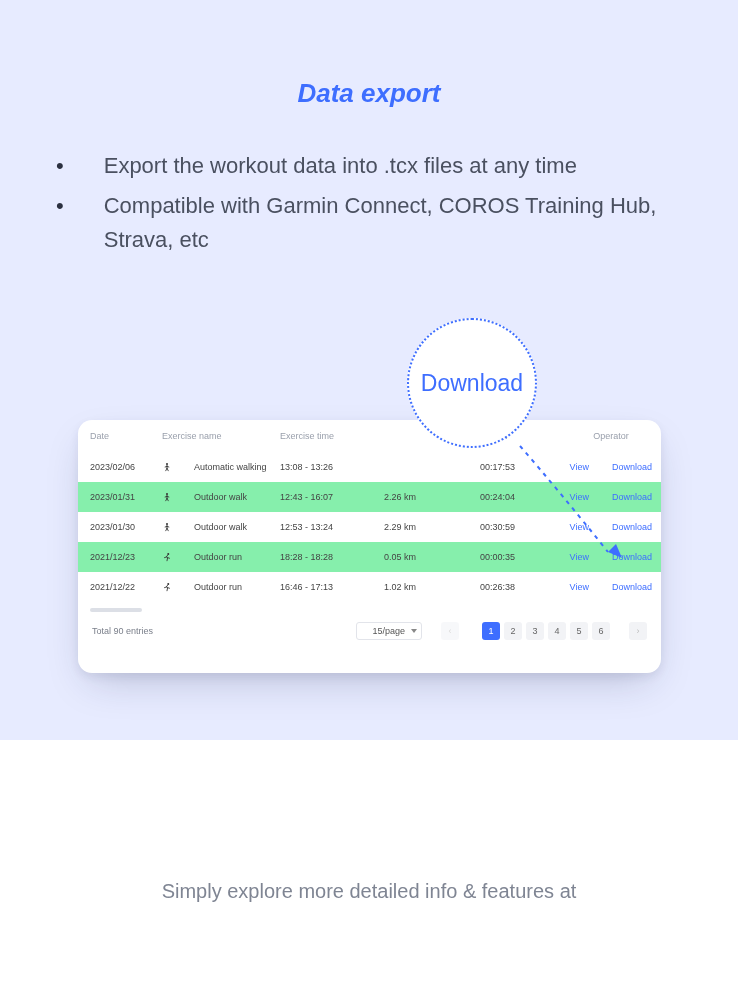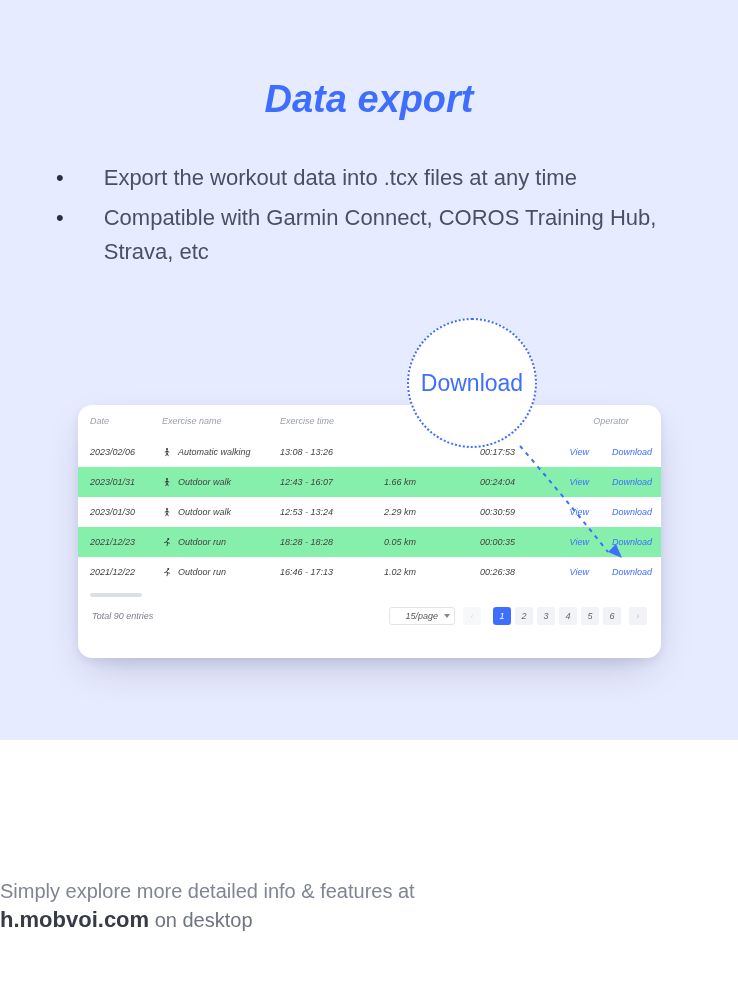--- a/index.html
+++ b/index.html
@@ -16,21 +16,21 @@
     width: 100%;
     height: 740px;
     padding-top: 78px;
     position: relative;
   }
   .title {
     text-align: center;
     color: #3e6eff;
     font-style: italic;
     font-weight: 700;
-    font-size: 38px;
+    font-size: 26px;
     margin-bottom: 40px;
   }
   .bullets {
     padding-left: 56px;
     padding-right: 40px;
   }
   .bullet-line {
     display: flex;
     align-items: flex-start;
     color: #4a5060;
@@ -71,30 +71,29 @@
     left: 500px;
     width: 130px;
     height: 130px;
     z-index: 4;
     pointer-events: none;
   }
 
   .panel {
     position: absolute;
     left: 78px;
-    top: 405px;
+    top: 420px;
     width: 583px;
     height: 253px;
     background: #ffffff;
     border-radius: 14px;
     box-shadow: 0 16px 40px -12px rgba(32,40,80,0.25), 0 4px 10px rgba(32,40,80,0.08);
     overflow: hidden;
     font-size: 9px;
     color: #555;
-    font-style: italic;
   }
   .thead, .trow {
     display: grid;
     grid-template-columns: 72px 118px 104px 96px 86px 90px;
     align-items: center;
     padding: 0 10px 0 12px;
   }
   .thead {
     height: 32px;
     color: #9aa0ac;
@@ -102,41 +101,41 @@
   }
   .thead .op-head { text-align: center; }
   .trow {
     height: 30px;
     color: #444;
     font-size: 9px;
   }
   .trow.alt { background: #86efac; }
   .cell { white-space: nowrap; overflow: hidden; text-overflow: ellipsis; }
   .cell.date { color:#444; }
-  .ex-cell { display: flex; align-items: center; gap: 6px; }
+  .ex-cell { display: flex; align-items: center; gap: 22px; }
   .ex-icon { width: 10px; height: 10px; display:inline-flex; align-items:center; justify-content:center; }
   .dist, .dur { color:#444; }
   .ops { display: flex; gap: 23px; justify-content: flex-end; padding-right: 4px;}
   .ops a { color: #3e6eff; font-size: 9px; cursor: pointer; white-space: nowrap; }
   .scroll-strip {
     height: 4px;
     margin: 6px 12px 0 12px;
     position: relative;
   }
   .scroll-thumb {
     position:absolute; left:0; top:0; height:4px; width:52px; background:#dcdfe6; border-radius:2px;
   }
 
   .pager {
     display: flex;
     align-items: center;
     padding: 10px 14px 0 14px;
     font-size: 9px;
     color: #7a7f8a;
-    gap: 8px;
+    gap: 19px;
   }
   .pager .spacer { flex: 1; }
   .pp-select {
     border: 1px solid #e2e4ea;
     border-radius: 3px;
     padding: 3px 16px 3px 15px;
     font-size: 9px;
     color:#555;
     position: relative;
     background:#fff;
@@ -154,21 +153,21 @@
     color:#666;
     font-size:9px;
     cursor:pointer;
   }
   .pg-btn.arrow { color:#bbb; }
   .pg-btn.active { background:#3e6eff; color:#fff; }
   .pg-disabled { opacity:.55; }
 
   .lower {
     padding-top: 140px;
-    text-align: left;
+    text-align: center;
   }
   .lower-top {
     color: #7f8593;
     font-size: 20px;
   }
   .lower-bottom {
     margin-top: 4px;
     color: #6e7480;
     font-size: 20px;
   }
@@ -238,21 +237,21 @@
           <div class="cell ex-cell">
             <span class="ex-icon">
               <svg viewBox="0 0 16 16" width="10" height="10">
                 <circle cx="8" cy="3" r="1.6" fill="#333"></circle>
                 <path d="M8 5 L8 10 M8 10 L6 14 M8 10 L10 14 M8 7 L5 8 M8 7 L11 8" stroke="#333" stroke-width="1.4" fill="none" stroke-linecap="round"></path>
               </svg>
             </span>
             <span>Outdoor walk</span>
           </div>
           <div class="cell">12:43 - 16:07</div>
-          <div class="cell dist">1.66 km</div>
+          <div class="cell dist">2.26 km</div>
           <div class="cell dur">00:24:04</div>
           <div class="cell ops">
             <a>View</a>
             <a>Download</a>
           </div>
         </div>
         <div class="trow">
           <div class="cell date">2023/01/30</div>
           <div class="cell ex-cell">
             <span class="ex-icon">
@@ -324,17 +323,13 @@
       </span>
       <span class="pg-btn arrow pg-disabled">‹</span>
       <span id="page-buttons"><span class="pg-btn active" style="margin-left: 4px;">1</span><span class="pg-btn" style="margin-left: 4px;">2</span><span class="pg-btn" style="margin-left: 4px;">3</span><span class="pg-btn" style="margin-left: 4px;">4</span><span class="pg-btn" style="margin-left: 4px;">5</span><span class="pg-btn" style="margin-left: 4px;">6</span></span>
       <span class="pg-btn arrow">›</span>
     </div>
   </div>
 </div>
 
 <div class="lower">
   <div class="lower-top">Simply explore more detailed info &amp; features at</div>
-  <div class="lower-bottom">
-    <span class="domain">h.mobvoi.com</span>
-    <span>on desktop</span>
-  </div>
 </div>
 
 </body></html>

